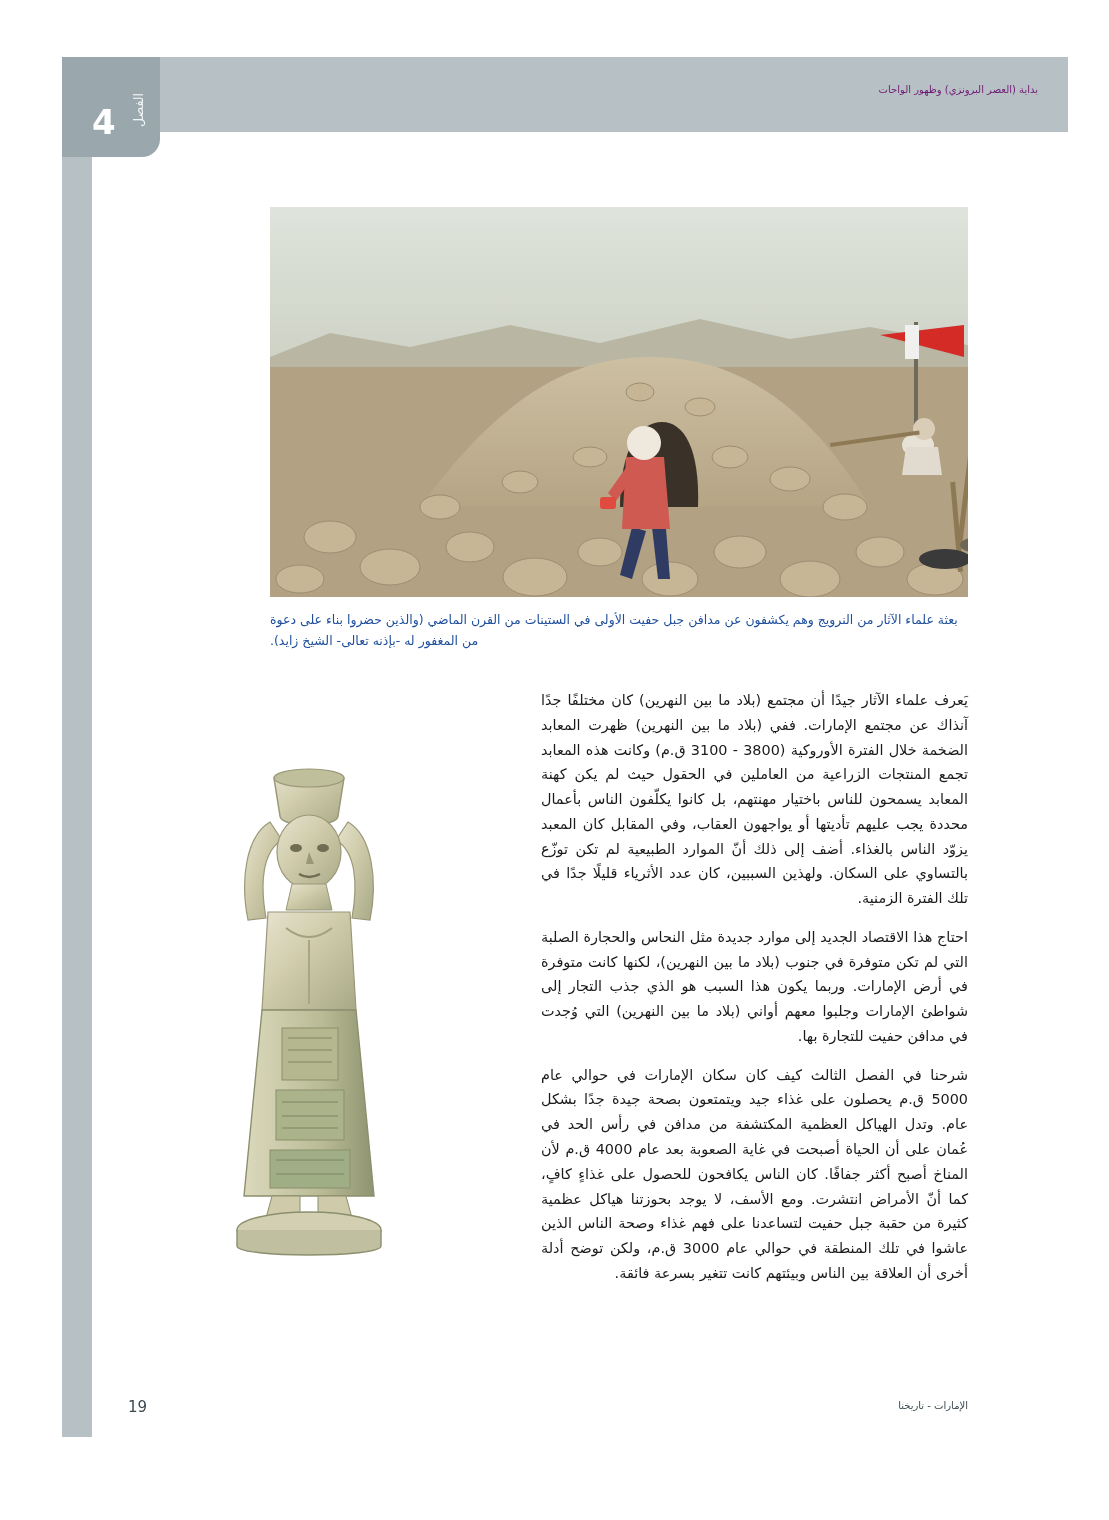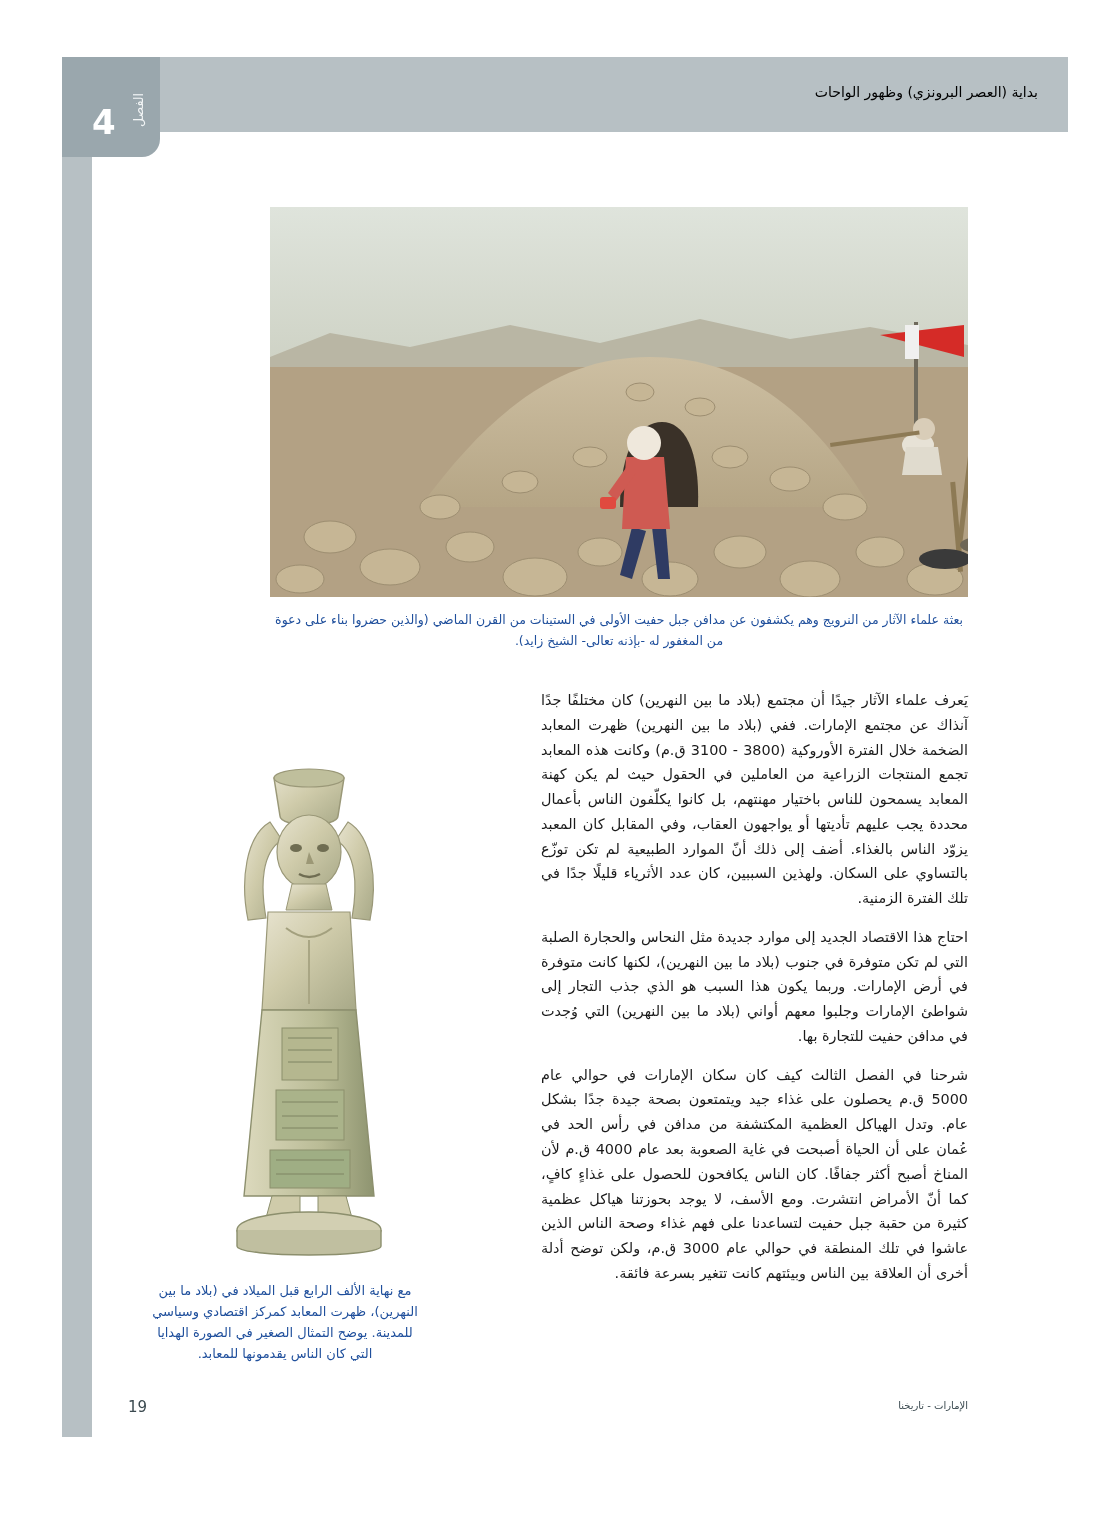--- a/index.html
+++ b/index.html
@@ -38,22 +38,22 @@
     left: 92px;
     top: 57px;
     width: 976px;
     height: 75px;
     background: #b7c0c4;
   }
   .header-title {
     position: absolute;
     right: 30px;
     top: 27px;
-    font-size: 14px;
-    color: #000000;
+    font-size: 10px;
+    color: #701a75;
     letter-spacing: 0;
   }
 
   
   .chapter-tab {
     position: absolute;
     left: 62px;
     top: 57px;
     width: 98px;
     height: 100px;
@@ -91,21 +91,21 @@
     overflow: hidden;
     background: #cbbda4;
   }
   .photo svg { display: block; }
 
   .photo-caption {
     position: absolute;
     left: 270px;
     top: 610px;
     width: 698px;
-    text-align: center;
+    text-align: left;
     font-size: 12.5px;
     line-height: 1.65;
     color: #1f4f9c;
   }
 
   
   .col-text {
     position: absolute;
     right: 141px;
     top: 688px;
@@ -320,21 +320,20 @@
       </g>
 
       <path d="M76 436 L104 436 L104 458 L70 458 Z" fill="#cfcbaa" stroke="#8c8f6d"></path>
       <path d="M122 436 L150 436 L156 458 L122 458 Z" fill="#cfcbaa" stroke="#8c8f6d"></path>
 
       <ellipse cx="113" cy="470" rx="72" ry="18" fill="#d2cfb2" stroke="#8c8f6d" stroke-width="1.4"></ellipse>
       <path d="M41 470 L41 486 C41 498 185 498 185 486 L185 470" fill="#c0bfa0" stroke="#8c8f6d" stroke-width="1.4"></path>
     </svg>
   </div>
 
-  <div class="figure-caption">مع نهاية الألف الرابع قبل الميلاد في (بلاد ما بين النهرين)، ظهرت المعابد كمركز اقتصادي وسياسي للمدينة. يوضح التمثال الصغير في الصورة الهدايا التي كان الناس يقدمونها للمعابد.</div>
 
   <div class="col-text">
     <p><span>يَعرف علماء الآثار جيدًا أن مجتمع (بلاد ما بين النهرين) كان مختلفًا جدًا آنذاك عن مجتمع الإمارات. </span><b>ففي (بلاد ما بين النهرين) ظهرت المعابد الضخمة خلال الفترة الأوروكية (3800 - 3100 ق.م) وكانت هذه المعابد تجمع المنتجات الزراعية من العاملين في الحقول</b><span> حيث لم يكن كهنة المعابد يسمحون للناس باختيار مهنتهم، بل كانوا يكلّفون الناس بأعمال محددة يجب عليهم تأديتها أو يواجهون العقاب، وفي المقابل كان المعبد يزوّد الناس بالغذاء. أضف إلى ذلك أنّ الموارد الطبيعية لم تكن توزّع بالتساوي على السكان. ولهذين السببين، كان عدد الأثرياء قليلًا جدًا في تلك الفترة الزمنية.</span></p>
 
     <p>احتاج هذا الاقتصاد الجديد إلى موارد جديدة مثل النحاس والحجارة الصلبة التي لم تكن متوفرة في جنوب (بلاد ما بين النهرين)، لكنها كانت متوفرة في أرض الإمارات. وربما يكون هذا السبب هو الذي جذب التجار إلى شواطئ الإمارات وجلبوا معهم أواني (بلاد ما بين النهرين) التي وُجدت في مدافن حفيت للتجارة بها.</p>
 
 
     <p>شرحنا في الفصل الثالث كيف كان سكان الإمارات في حوالي عام 5000 ق.م يحصلون على غذاء جيد ويتمتعون بصحة جيدة جدًا بشكل عام. وتدل الهياكل العظمية المكتشفة من مدافن في رأس الحد في عُمان على أن الحياة أصبحت في غاية الصعوبة بعد عام 4000 ق.م لأن المناخ أصبح أكثر جفافًا. كان الناس يكافحون للحصول على غذاءٍ كافٍ، كما أنّ الأمراض انتشرت. ومع الأسف، لا يوجد بحوزتنا هياكل عظمية كثيرة من حقبة جبل حفيت لتساعدنا على فهم غذاء وصحة الناس الذين عاشوا في تلك المنطقة في حوالي عام 3000 ق.م، ولكن توضح أدلة أخرى أن العلاقة بين الناس وبيئتهم كانت تتغير بسرعة فائقة.</p>
   </div>
 

